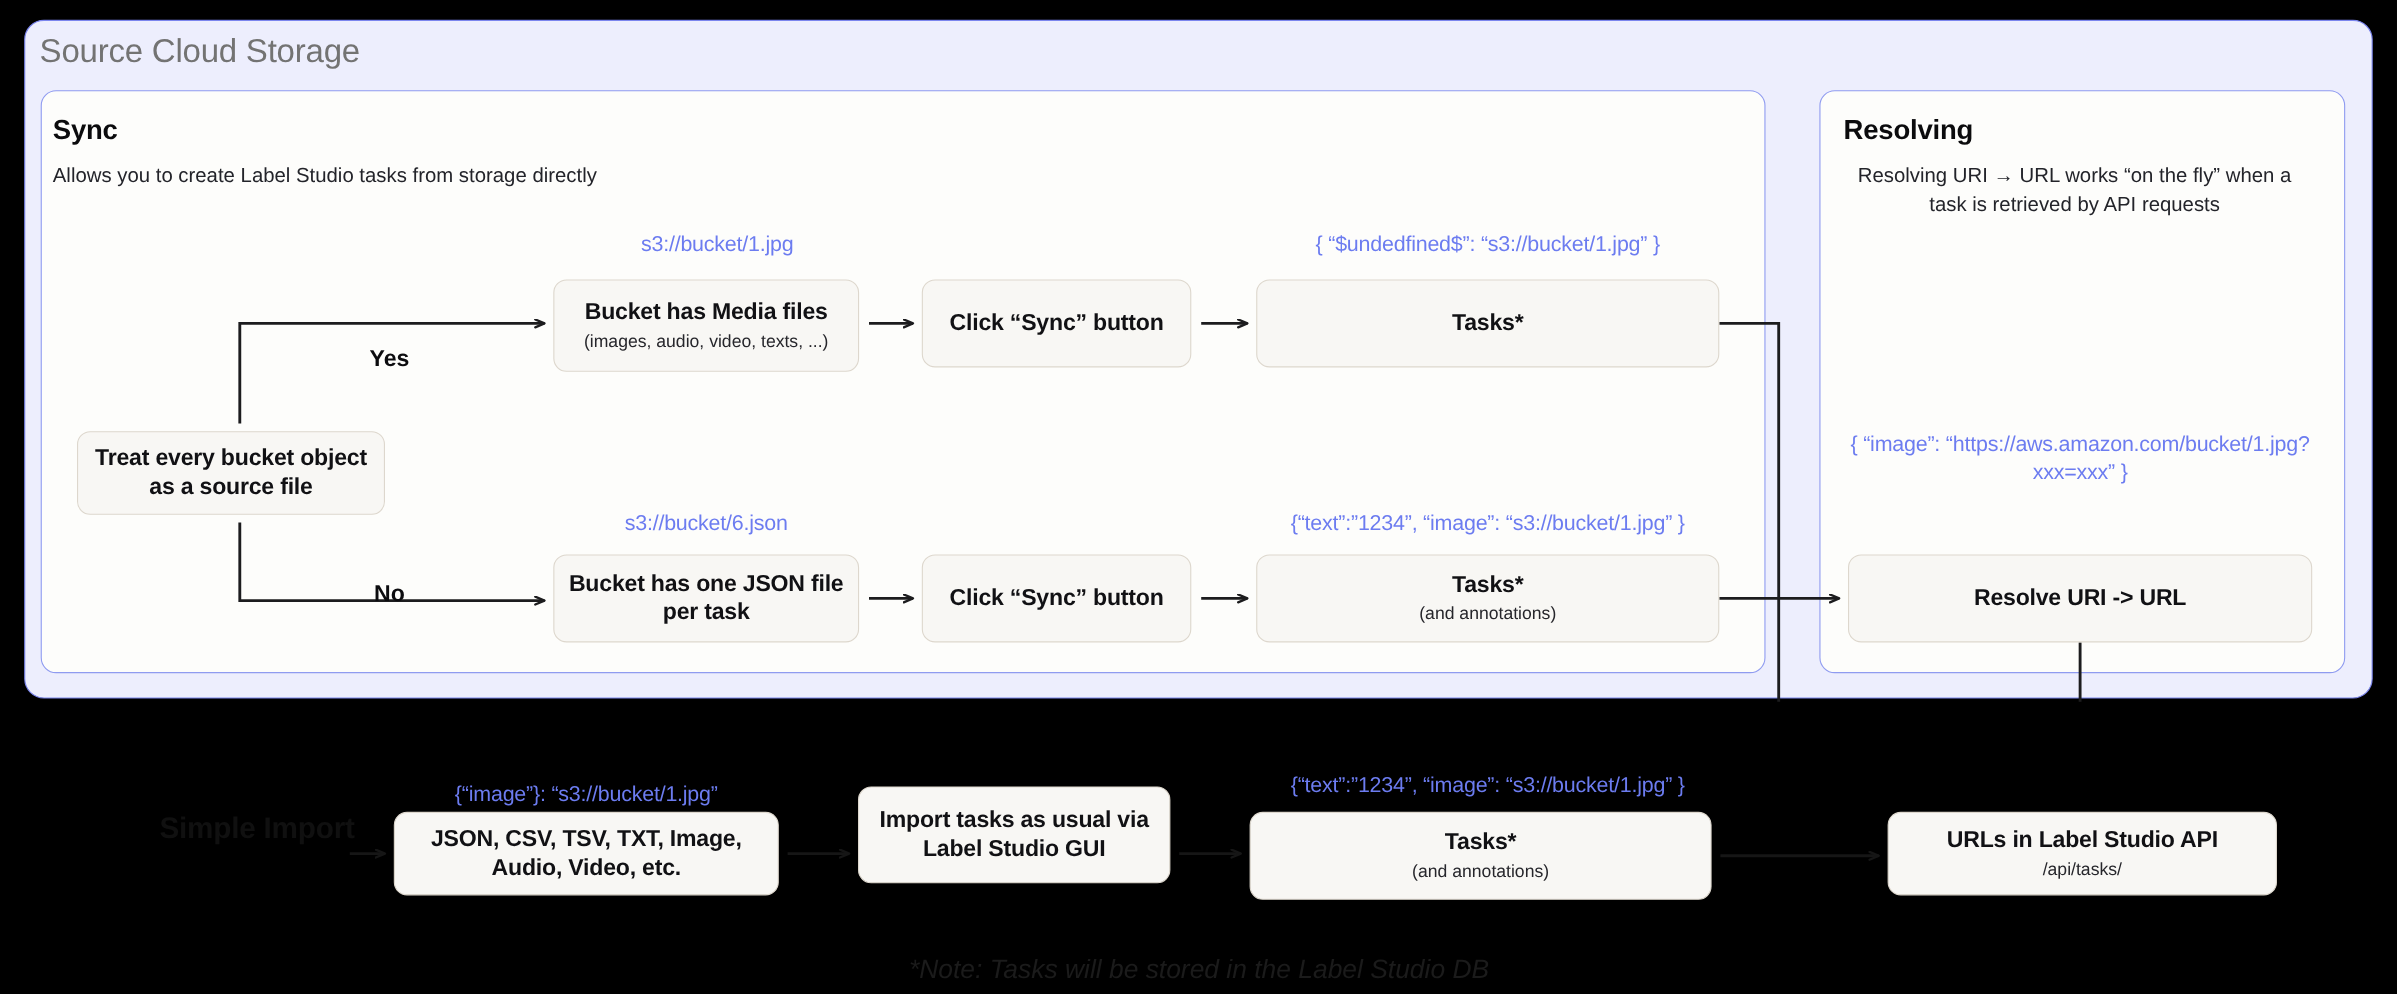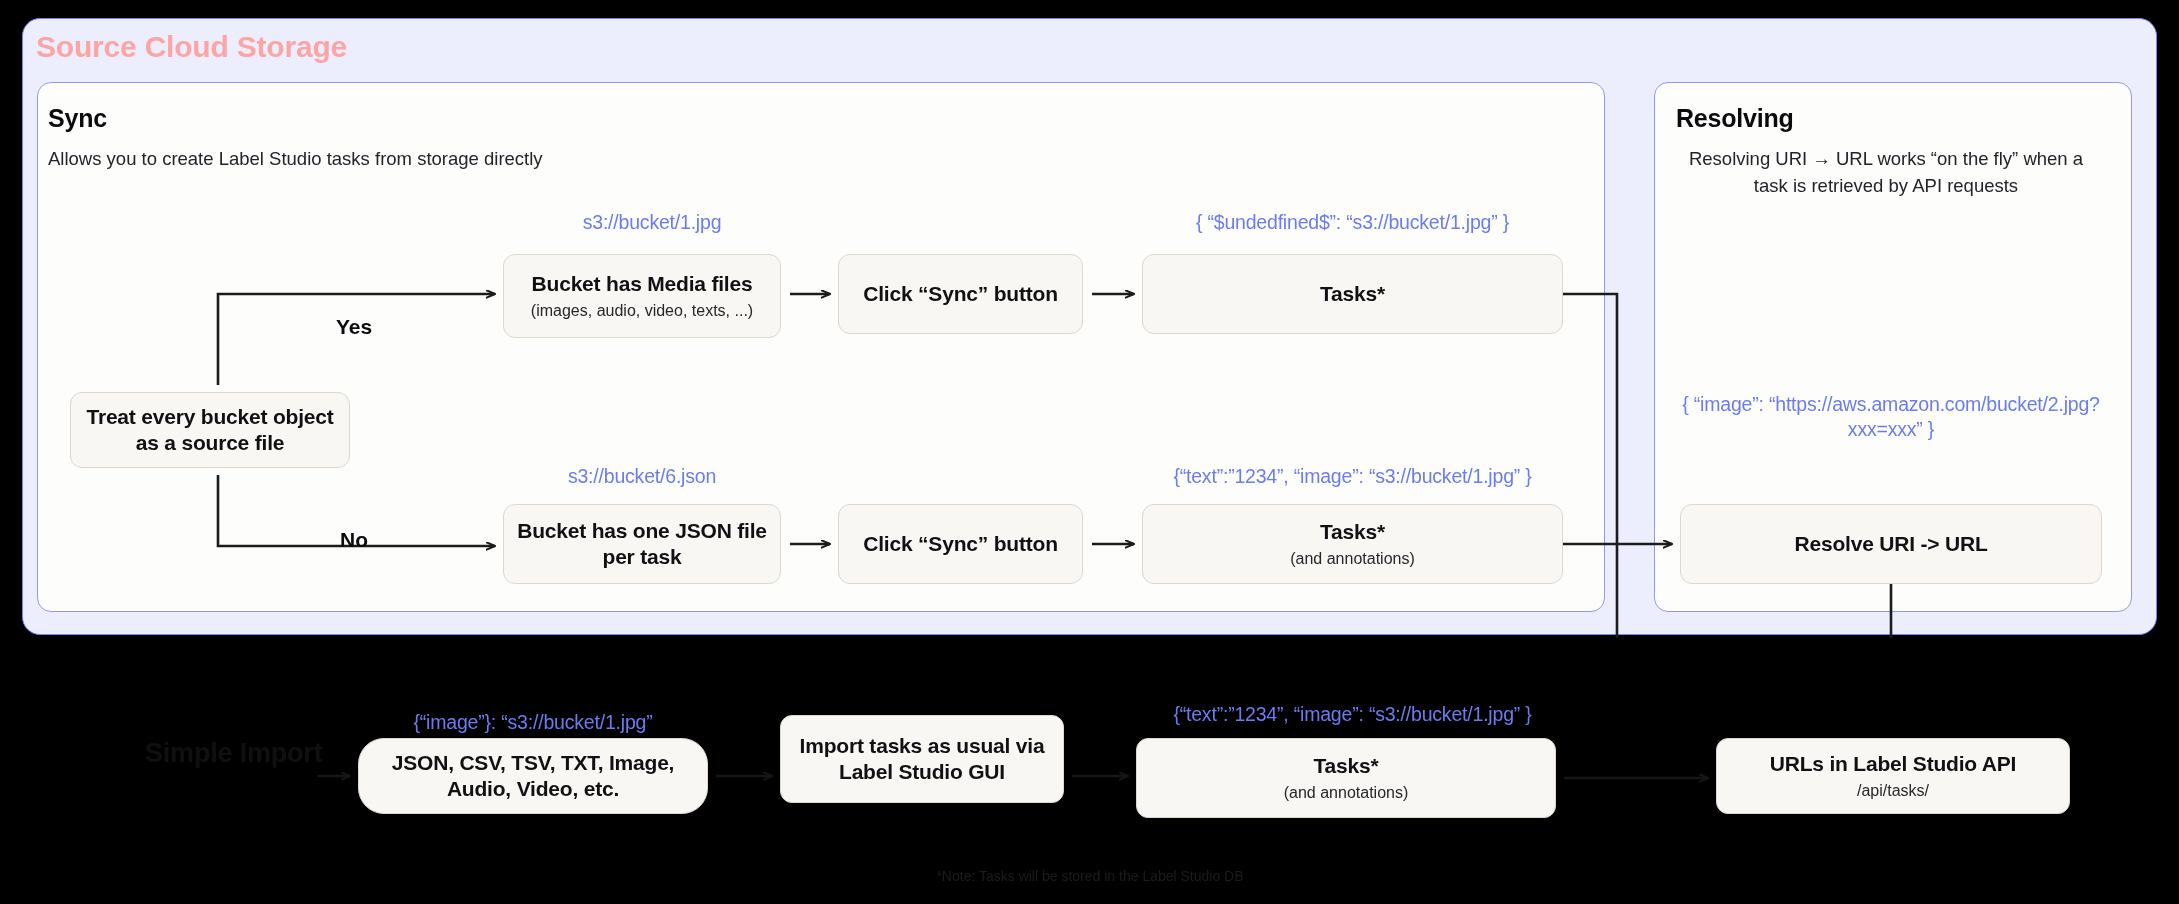--- a/index.html
+++ b/index.html
@@ -13,21 +13,21 @@
   
   #outer-panel{
     left:22px; top:18px; width:2135px; height:617px;
     background:#edeefd;
     border:1.5px solid #7b85ee;
     border-radius:18px;
     box-sizing:border-box;
   }
   #page-title{
     left:36px; top:30px;
-    font-size:30px; font-weight:700; color:#fca5a5;
+    font-size:30px; font-weight:400; color:#737373;
     letter-spacing:-0.2px;
   }
 
   
   .card{
     background:#fdfdfb;
     border:1.2px solid #8f9bf0;
     border-radius:14px;
     box-sizing:border-box;
   }
@@ -60,21 +60,21 @@
   #node-treat   { left:70px;  top:392px;  width:280px; height:76px;}
   #node-media   { left:503px; top:254px;  width:278px; height:84px;}
   #node-sync1   { left:838px; top:254px;  width:245px; height:80px;}
   #node-tasks1  { left:1142px;top:254px;  width:421px; height:80px;}
   #node-json    { left:503px; top:504px;  width:278px; height:80px;}
   #node-sync2   { left:838px; top:504px;  width:245px; height:80px;}
   #node-tasks2  { left:1142px;top:504px;  width:421px; height:80px;}
   #node-resolve { left:1680px;top:504px;  width:422px; height:80px;}
 
   
-  #node-formats { left:358px;  top:738px; width:350px; height:76px;border-radius:26px;}
+  #node-formats { left:358px;  top:738px; width:350px; height:76px;}
   #node-import  { left:780px;  top:715px; width:284px; height:88px;}
   #node-tasks3  { left:1136px; top:738px; width:420px; height:80px;}
   #node-urls    { left:1716px; top:738px; width:354px; height:76px;}
 
   
   .code{
     color:#6c7cf0; font-size:19.5px; text-align:center; line-height:1.3;
     letter-spacing:-0.2px; white-space:nowrap;
   }
   .code.wrap{white-space:normal;}
@@ -92,21 +92,21 @@
   #label-no { left:340px; top:512px;}
 
   
   #simple-import{
     left:145px; top:737px; width:190px;
     font-size:27px; font-weight:700; color:#101010;
     line-height:1.22; letter-spacing:-0.2px;
   }
   #bottom-note{
     left:578px; top:868px; width:1024px;
-    font-size:14px; font-weight:500;
+    font-size:24px; font-style:italic; font-weight:500;
     color:#1b1b1b; text-align:center;
   }
 
   
   svg.wires{ left:0; top:0; width:2179px; height:904px; pointer-events:none;}
   .ln{ stroke:#1c1c1e; stroke-width:2.6; fill:none;}
   .ln-faint{ stroke:#161616; stroke-width:2.6; fill:none;}
 </style>
 </head>
 <body>
@@ -156,21 +156,21 @@
   <path class="ln-faint" d="M1564,778 L1708,778" marker-end="url(#ahf)"></path>
 </svg>
 
 <div class="abs branch-label" id="label-yes">Yes</div>
 <div class="abs branch-label" id="label-no">No</div>
 
 <div class="abs code" id="code-jpg">s3://bucket/1.jpg</div>
 <div class="abs code" id="code-u1">{ “$undedfined$”: “s3://bucket/1.jpg” }</div>
 <div class="abs code" id="code-json">s3://bucket/6.json</div>
 <div class="abs code" id="code-u2">{“text”:”1234”,  “image”: “s3://bucket/1.jpg” }</div>
-<div class="abs code wrap" id="code-url">{ “image”: “https://aws.amazon.com/bucket/2.jpg?xxx=xxx” }</div>
+<div class="abs code wrap" id="code-url">{ “image”: “https://aws.amazon.com/bucket/1.jpg?xxx=xxx” }</div>
 <div class="abs code" id="code-b1">{“image”}: “s3://bucket/1.jpg”</div>
 <div class="abs code" id="code-b2">{“text”:”1234”,  “image”: “s3://bucket/1.jpg” }</div>
 
 <div class="abs node" id="node-treat">
   <div class="t1">Treat every bucket object as a source file</div>
 </div>
 
 <div class="abs node" id="node-media">
   <div class="t1">Bucket has Media files</div>
   <div class="t2">(images, audio, video, texts, ...)</div>

